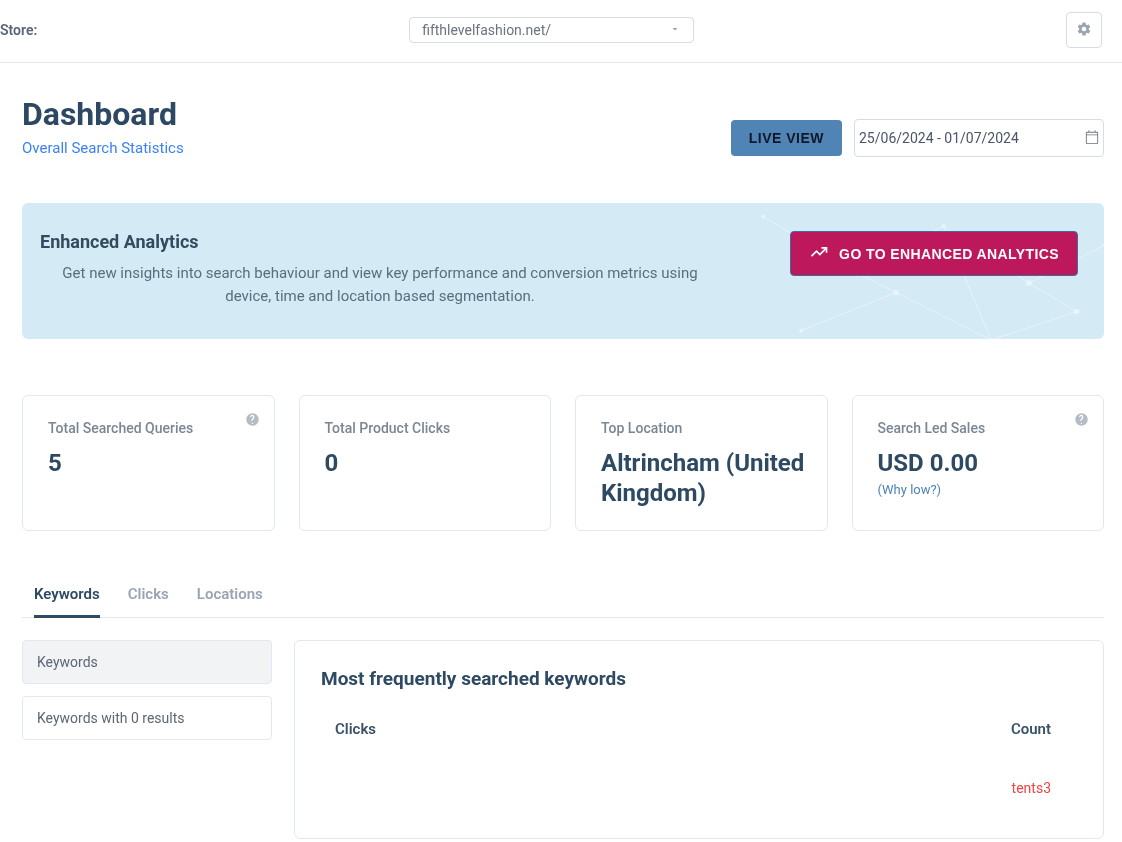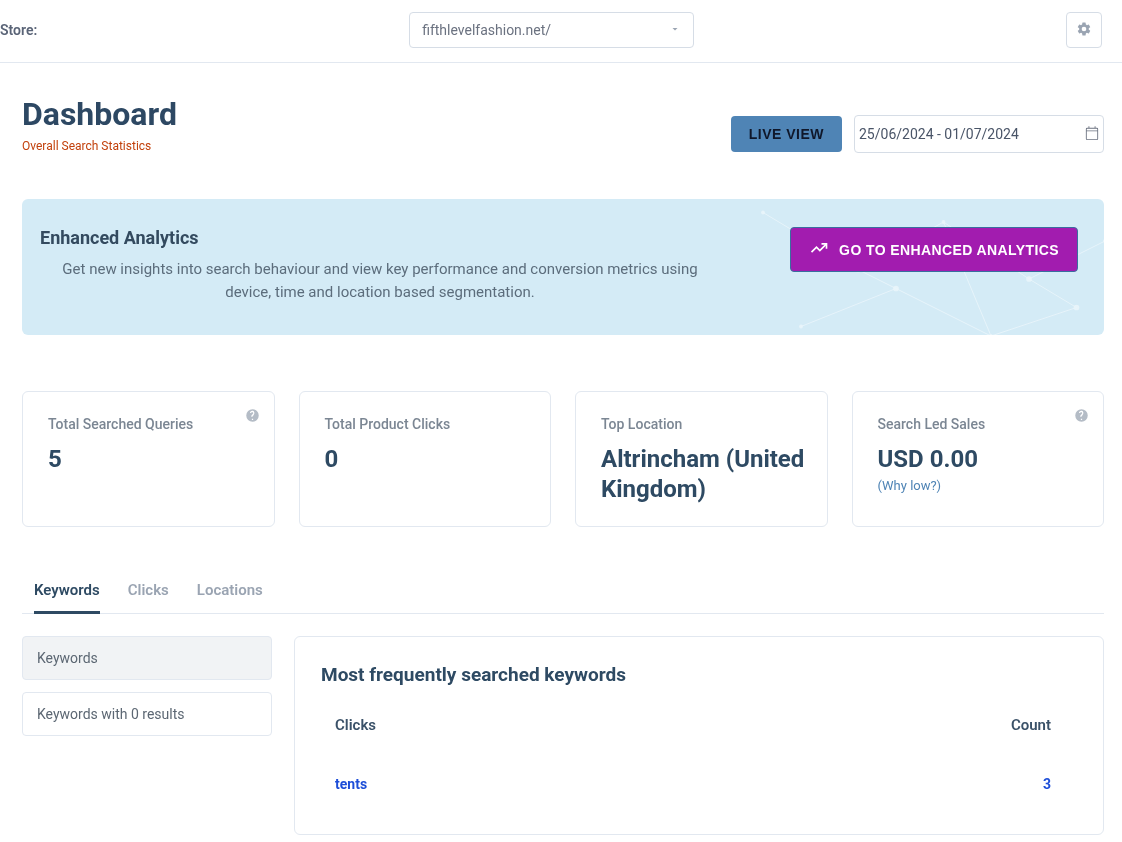--- a/index.html
+++ b/index.html
@@ -23,21 +23,21 @@
   .store-label {
     font-size:14px;
     color:#5a6477;
     font-weight:600;
   }
   .store-select {
     display:flex;
     align-items:center;
     justify-content:space-between;
     width:285px;
-    height:36px;
+    height:26px;
     border:1px solid #d6dde6;
     border-radius:4px;
     padding:0 12px;
     font-size:14px;
     color:#6b7280;
     background:#fff;
     cursor:pointer;
   }
   .gear-btn {
     width:36px;
@@ -60,22 +60,22 @@
     justify-content:space-between;
     align-items:flex-end;
   }
   .title {
     font-size:32px;
     font-weight:700;
     color:#2d4863;
     margin:0 0 6px 0;
   }
   .subtitle {
-    font-size:12px;
-    color:#c2410c;
+    font-size:15px;
+    color:#3b82f6;
     margin:0;
   }
   .header-actions {
     display:flex;
     gap:12px;
     align-items:center;
     padding-top:6px;
   }
   .live-btn {
     background:#4f84b5;
@@ -128,21 +128,21 @@
     margin:0 0 10px 0;
   }
   .banner-desc {
     font-size:15px;
     color:#5c6d7c;
     margin:0;
     line-height:1.5;
     text-align:center;
   }
   .banner-btn {
-    background:#a21caf;
+    background:#be185d;
     color:#fff;
     border:1px solid #3a6e9e;
     border-radius:4px;
     padding:10px 18px;
     font-size:14px;
     font-weight:600;
     cursor:pointer;
     display:flex;
     align-items:center;
     gap:10px;
@@ -240,25 +240,24 @@
   .tbl-head {
     display:flex;
     justify-content:space-between;
     font-size:15px;
     font-weight:600;
     color:#3a5168;
     padding:0 14px 30px 14px;
   }
   .tbl-row {
     display:flex;
-    justify-content:space-between;
-    font-size:14px;
-    color:#1d4ed8;
+    justify-content:flex-end;
+    font-size:14px;
+    color:#ef4444;
     padding:12px 14px;
-    font-weight:bold;
   }
 </style>
 </head>
 <body>
 
 <div class="topbar">
   <span class="store-label">Store:</span>
   <div class="store-select">
     <span>fifthlevelfashion.net/</span>
     <span style="color:#9aa4b2;">

